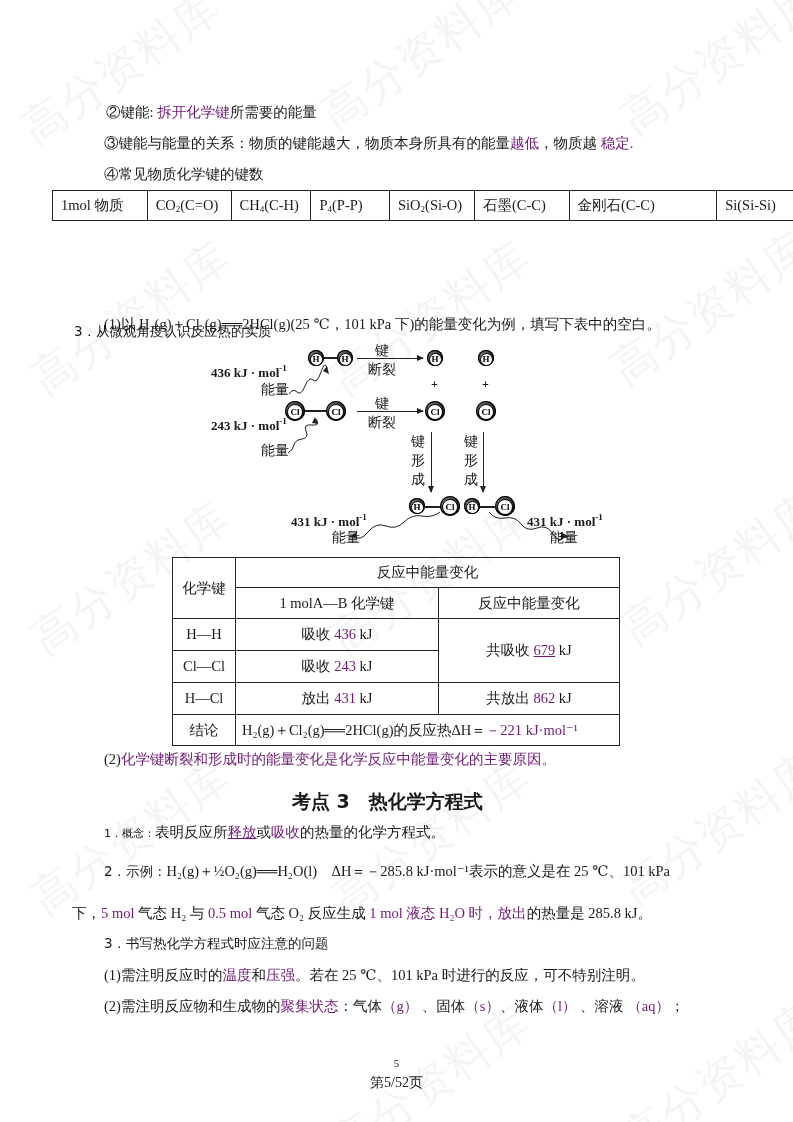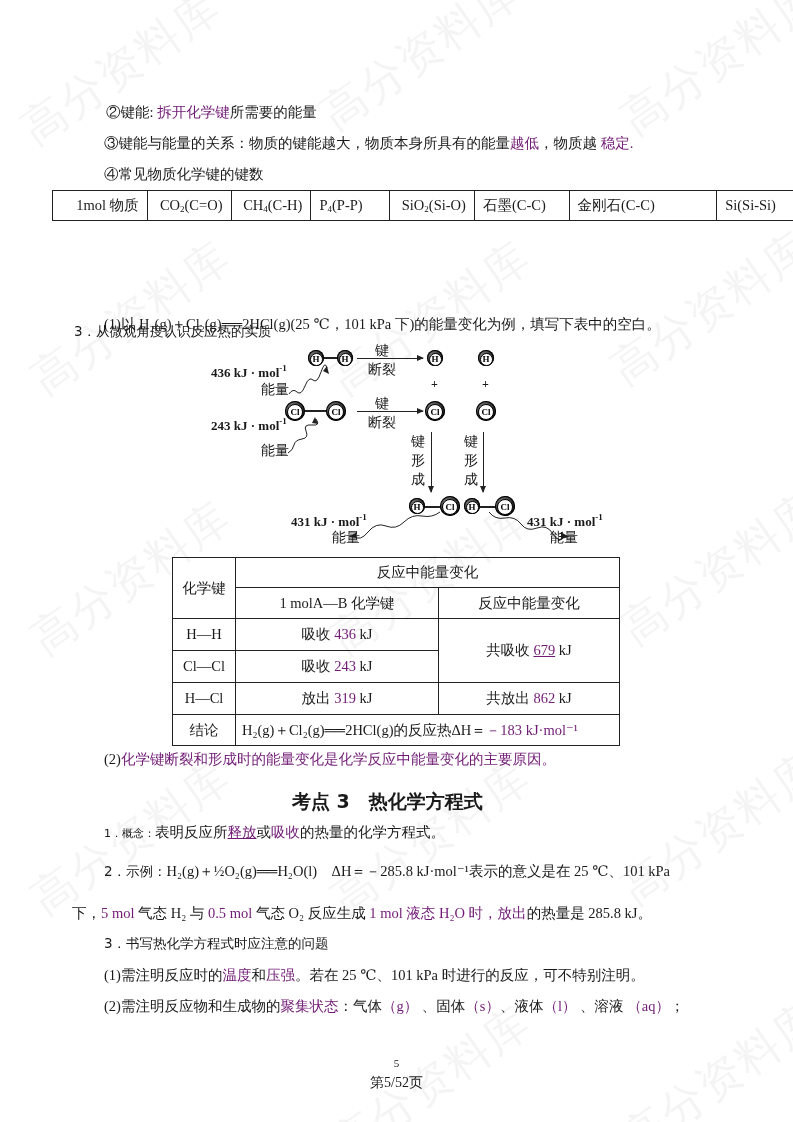--- a/index.html
+++ b/index.html
@@ -24,21 +24,21 @@
     letter-spacing: 2px;
   }
 
   
   table.t1 {
     position: absolute; left: 52px; top: 190px; border-collapse: collapse;
     font-size: 14.5px;
   }
   table.t1 td {
     border: 1px solid #222; height: 29px; padding: 0 8px;
-    text-align: right; white-space: nowrap;
+    text-align: left; white-space: nowrap;
   }
   table.t1 tr td:last-child { border-right: none; }
   table.t1 td.left { text-align: left; }
 
   
   .diagram { position: absolute; left: 205px; top: 340px; width: 430px; height: 215px; }
   .atom {
     position: absolute; border-radius: 50%;
     background: radial-gradient(circle at 35% 35%, #888 0%, #2a2a2a 55%, #000 100%);
     color: #fff; font-size: 11px; font-weight: bold; text-align: center;
@@ -208,26 +208,26 @@
     <td>H—H</td>
     <td style="vertical-align:top;padding-top:6px;"><span>吸收 </span><span class="red">436</span><span> kJ</span></td>
     <td rowspan="2"><span>共吸收 </span><span class="red u">679</span><span> kJ</span></td>
   </tr>
   <tr style="height:32px;">
     <td>Cl—Cl</td>
     <td><span>吸收 </span><span class="red">243</span><span> kJ</span></td>
   </tr>
   <tr style="height:32px;">
     <td>H—Cl</td>
-    <td><span>放出 </span><span class="red">319</span><span> kJ</span></td>
+    <td><span>放出 </span><span class="red">431</span><span> kJ</span></td>
     <td><span>共放出 </span><span class="red">862</span><span> kJ</span></td>
   </tr>
   <tr style="height:31px;">
     <td>结论</td>
-    <td colspan="2" style="text-align:left;padding-left:6px;"><span>H₂(g)＋Cl₂(g)══2HCl(g)的反应热ΔH＝</span><span class="red">－183 kJ·mol⁻¹</span></td>
+    <td colspan="2" style="text-align:left;padding-left:6px;"><span>H₂(g)＋Cl₂(g)══2HCl(g)的反应热ΔH＝</span><span class="red">－221 kJ·mol⁻¹</span></td>
   </tr>
 </tbody>
   </table>
 
 <div class="abs" style="left:104px;top:750px;">
   <span>(2)</span><span class="red">化学键断裂和形成时的能量变化是化学反应中能量变化的主要原因。</span>
 </div>
 
 <div class="abs bold" style="left:292px;top:789px;font-size:19px;">考点 3　热化学方程式</div>
 

